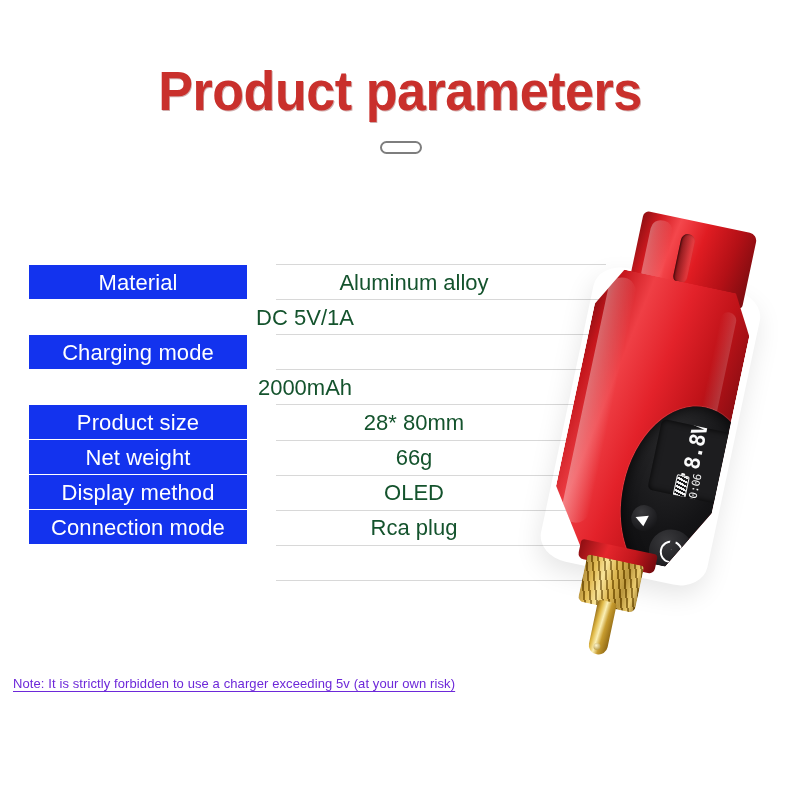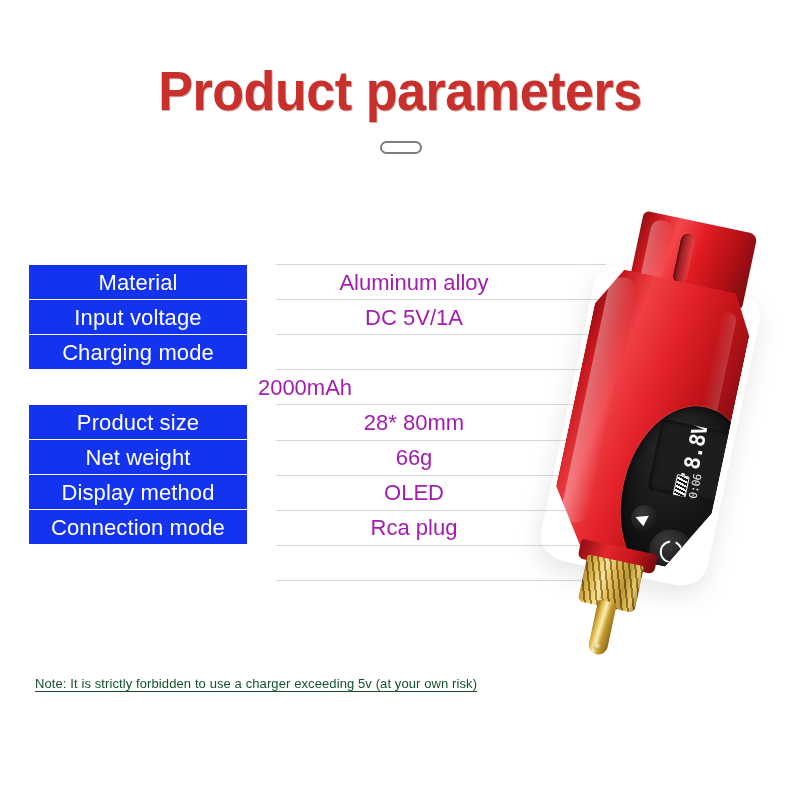--- a/index.html
+++ b/index.html
@@ -57,42 +57,42 @@
     margin:0.6px 0;
     box-sizing:border-box;
     padding-top:1px;
     letter-spacing:.1px;
     white-space:nowrap;
     overflow:hidden;
   }
   .cell-value{
     flex:1;
     position:relative;
-    color:#a21caf;
+    color:#14532d;
     font-size:22px;
     line-height:33px;
     text-align:center;
     margin:0.6px 0;
     padding-top:1px;
     box-sizing:border-box;
     white-space:nowrap;
   }
   
   .hline{
     position:absolute;
     left:247px;
     height:1px;
     background:#d8d8d8;
   }
 
   
   .note{
-    position:absolute;left:35px;top:676px;
+    position:absolute;left:13px;top:676px;
     font-size:13px;
-    color:#14532d;
+    color:#6d28d9;
     text-decoration:underline;
     text-underline-offset:3px;
     letter-spacing:.1px;
     white-space:nowrap;
   }
 
   
   #device{
     position:absolute;
     left:520px;top:205px;
@@ -250,21 +250,20 @@
   <div class="title">Product parameters</div>
   <div class="title-pill"></div>
 
   <div id="table">
 
   <div class="row">
         <div class="cell-label">Material</div>
         <div class="cell-value">Aluminum alloy</div>
       </div>
       <div class="row">
-        <div class="cell-label">Input voltage</div>
         <div class="cell-value">DC 5V/1A</div>
       </div>
       <div class="row">
         <div class="cell-label">Charging mode</div>
       </div>
       <div class="row">
         <div class="cell-value">2000mAh</div>
       </div>
       <div class="row">
         <div class="cell-label">Product size</div>

